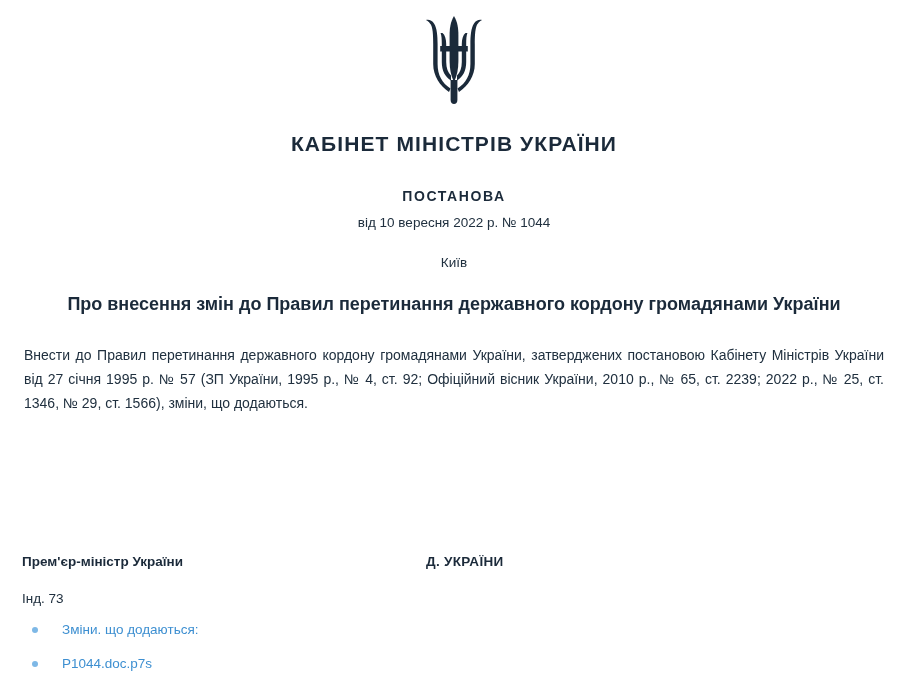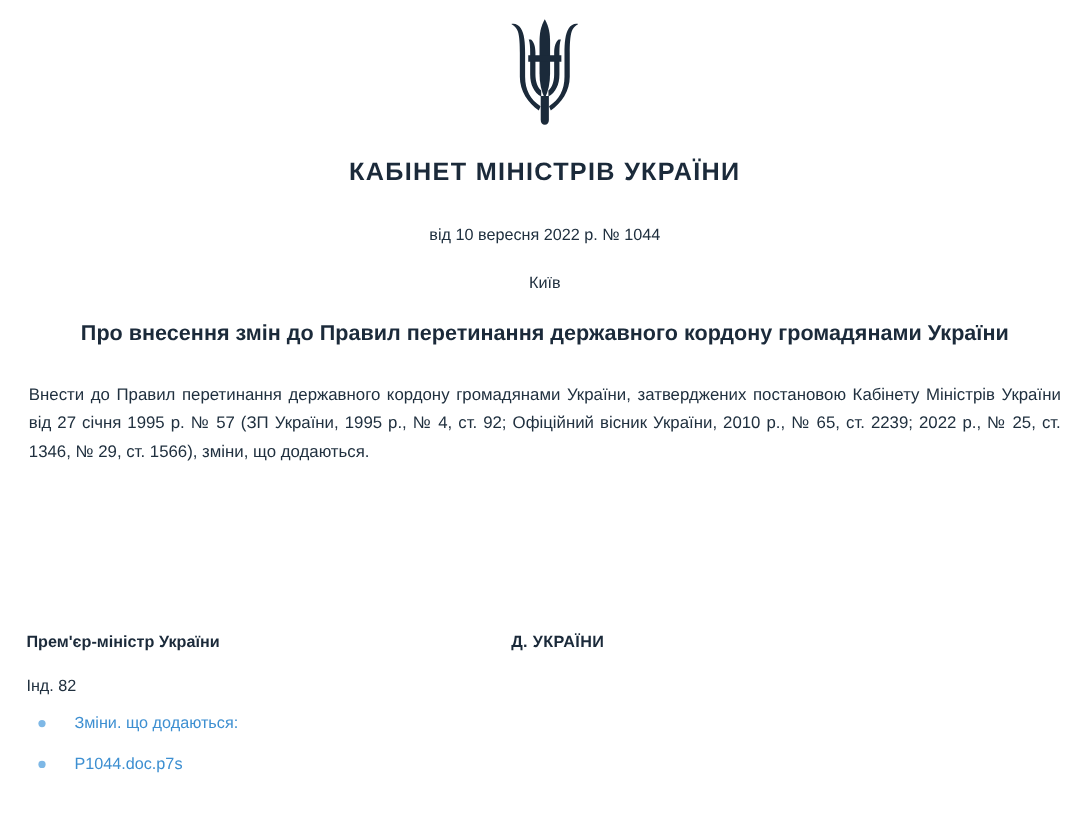--- a/index.html
+++ b/index.html
@@ -48,21 +48,21 @@
     font-size: 14px;
     font-weight: bold;
     letter-spacing: 1.6px;
     color: #1b2a3a;
     margin-top: 32px;
   }
   .doc-date {
     text-align: center;
     font-size: 13.5px;
     color: #20303f;
-    margin-top: 32px;
+    margin-top: 11px;
   }
   .doc-city {
     text-align: center;
     font-size: 13.5px;
     color: #20303f;
     margin-top: 25px;
   }
   .doc-subject {
     text-align: center;
     font-size: 18px;
@@ -162,34 +162,35 @@
         <path d="M34 2 C30.5 8 29.6 14 29.6 21 L29.6 47 C29.6 55 31 62 34 68 C37 62 38.4 55 38.4 47 L38.4 21 C38.4 14 37.5 8 34 2 Z"></path>
 
         <path d="M20.2 32 L47.8 32 L47.8 37.5 L20.2 37.5 Z"></path>
 
         <path d="M30.6 66 L37.4 66 L37.4 86 C37.4 88.5 36 90 34 90 C32 90 30.6 88.5 30.6 86 Z"></path>
       </g>
     </svg>
   </div>
 
   <div class="doc-title">КАБІНЕТ МІНІСТРІВ УКРАЇНИ</div>
+  <div class="doc-type">ПОСТАНОВА</div>
   <div class="doc-date">від 10 вересня 2022 р. № 1044</div>
   <div class="doc-city">Київ</div>
   <div class="doc-subject">Про внесення змін до Правил перетинання державного кордону громадянами України</div>
 
   <div class="body-block">
     <p class="para">Внести до Правил перетинання державного кордону громадянами України, затверджених постановою Кабінету Міністрів України від 27 січня 1995 р. № 57 (ЗП України, 1995 р., № 4, ст. 92; Офіційний вісник України, 2010 р., № 65, ст. 2239; 2022 р., № 25, ст. 1346, № 29, ст. 1566), зміни, що додаються.</p>
   </div>
 
   <div class="sign-row">
     <div class="sign-role">Прем'єр-міністр України</div>
     <div class="sign-name">Д. УКРАЇНИ</div>
   </div>
 
-  <div class="index-line">Інд. 82</div>
+  <div class="index-line">Інд. 73</div>
 
   <ul class="attachments">
     <li class="attach-item">
       <span class="bullet"></span>
       <span class="attach-link">Зміни. що додаються:</span>
     </li>
     <li class="attach-item">
       <span class="bullet"></span>
       <a class="attach-link" href="#">P1044.doc.p7s</a>
     </li>

